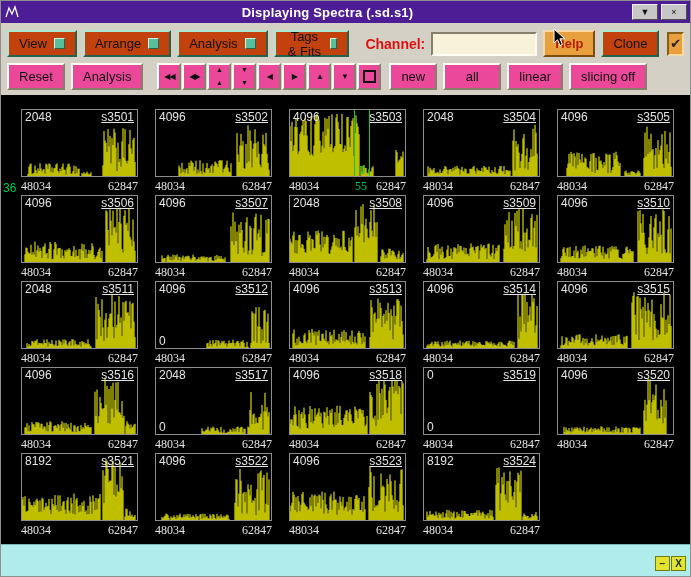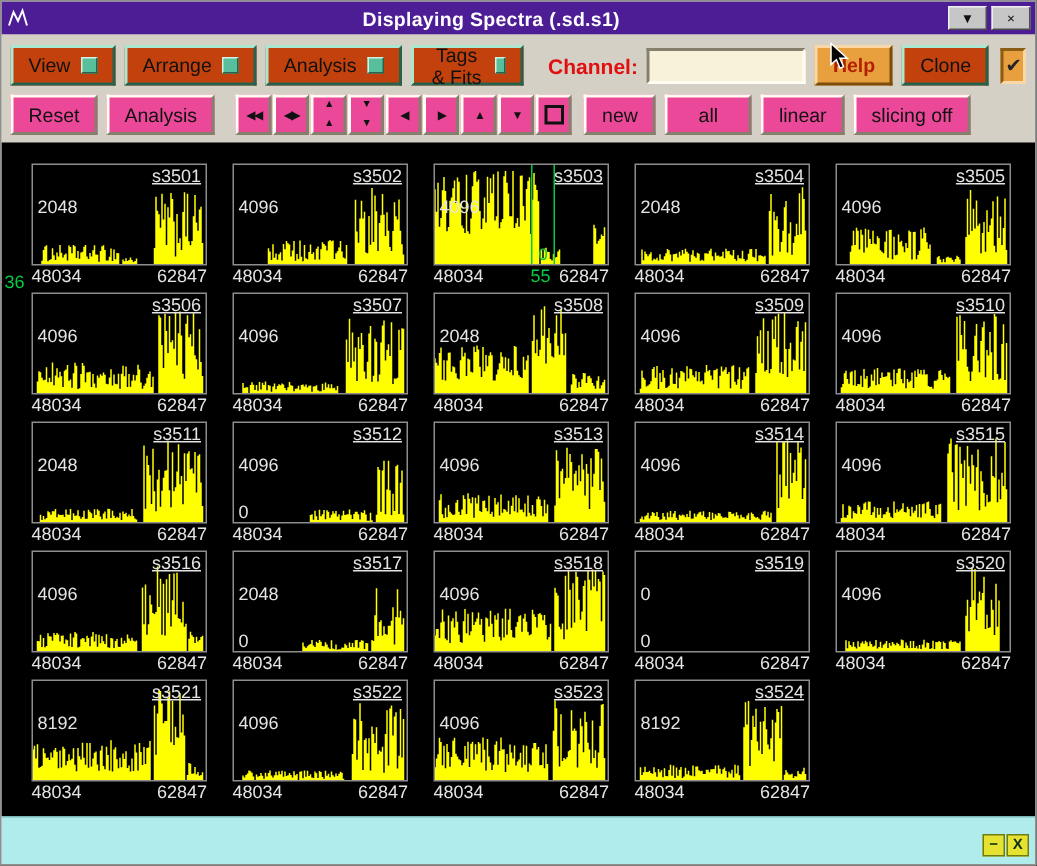--- a/index.html
+++ b/index.html
@@ -34,25 +34,25 @@
   .nav{width:24px;padding:0;font-size:8px;letter-spacing:-1px;}
   .navgroup{display:inline-flex;gap:1px;margin-left:8px;margin-right:2px;}
   .stack{flex-direction:column;line-height:6px;font-size:7px;letter-spacing:0;}
   .sqicon{width:9px;height:9px;border:2px solid #111;display:inline-block;}
   
   .main{height:449px;background:#000;position:relative;box-sizing:border-box;padding:14px 0 0 20px;}
   #grid{display:grid;grid-template-columns:repeat(5,117px);column-gap:17px;}
   .cell{height:86px;}
   .plotbox{position:relative;width:117px;height:68px;border:1px solid #8d8d8d;box-sizing:border-box;background:#000;}
   .wave{position:absolute;left:0;bottom:0;width:115px;height:66px;display:block;}
-  .sz{position:absolute;top:0;left:3px;color:#e4e4e4;font-size:12px;margin-top:21px;}
+  .sz{position:absolute;top:0;left:3px;color:#e4e4e4;font-size:12px;}
   .nm{position:absolute;top:0;right:3px;color:#e4e4e4;font-size:12px;text-decoration:underline;}
   .zero{position:absolute;bottom:0;left:3px;color:#e4e4e4;font-size:12px;}
-  .xlab{position:relative;width:117px;height:18px;display:flex;
-        justify-content:space-between;color:#e4e4e4;font-size:12px;}
+  .xlab{position:relative;width:117px;height:18px;display:flex;align-items:center;
+        justify-content:space-between;color:#e4e4e4;font-size:12px;font-family:Liberation Serif, serif;}
   .mline{position:absolute;top:0;bottom:0;width:1px;background:#00cc44;}
   .minline{position:absolute;bottom:0;color:#00cc44;font-size:11px;}
   .mbelow{position:absolute;right:39px;color:#00cc44;font-size:12px;}
   .rowval{position:absolute;left:2px;top:86px;color:#00cc44;font-size:12px;}
   
   .statusbar{height:33px;background:#b0ecec;border-top:1px solid #78b8b8;position:relative;}
   .szwidget{position:absolute;right:4px;bottom:7px;display:flex;gap:1px;}
   .szwidget button{width:15px;height:15px;padding:0;background:#e6e232;border:1px solid #6f7d10;
     font-size:10px;line-height:1;color:#103010;font-weight:bold;cursor:default;}
   

